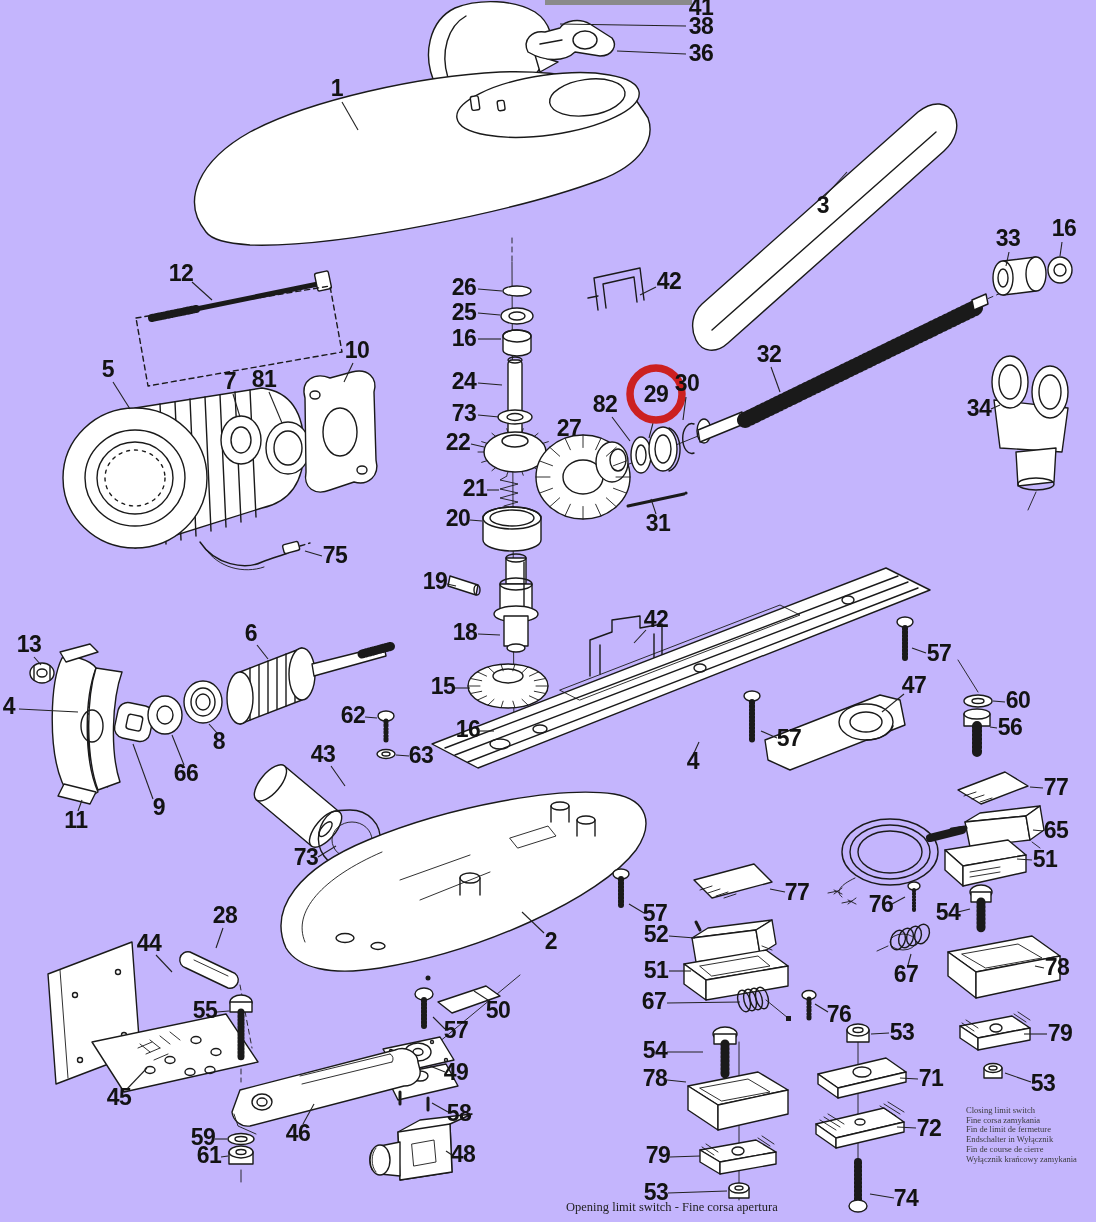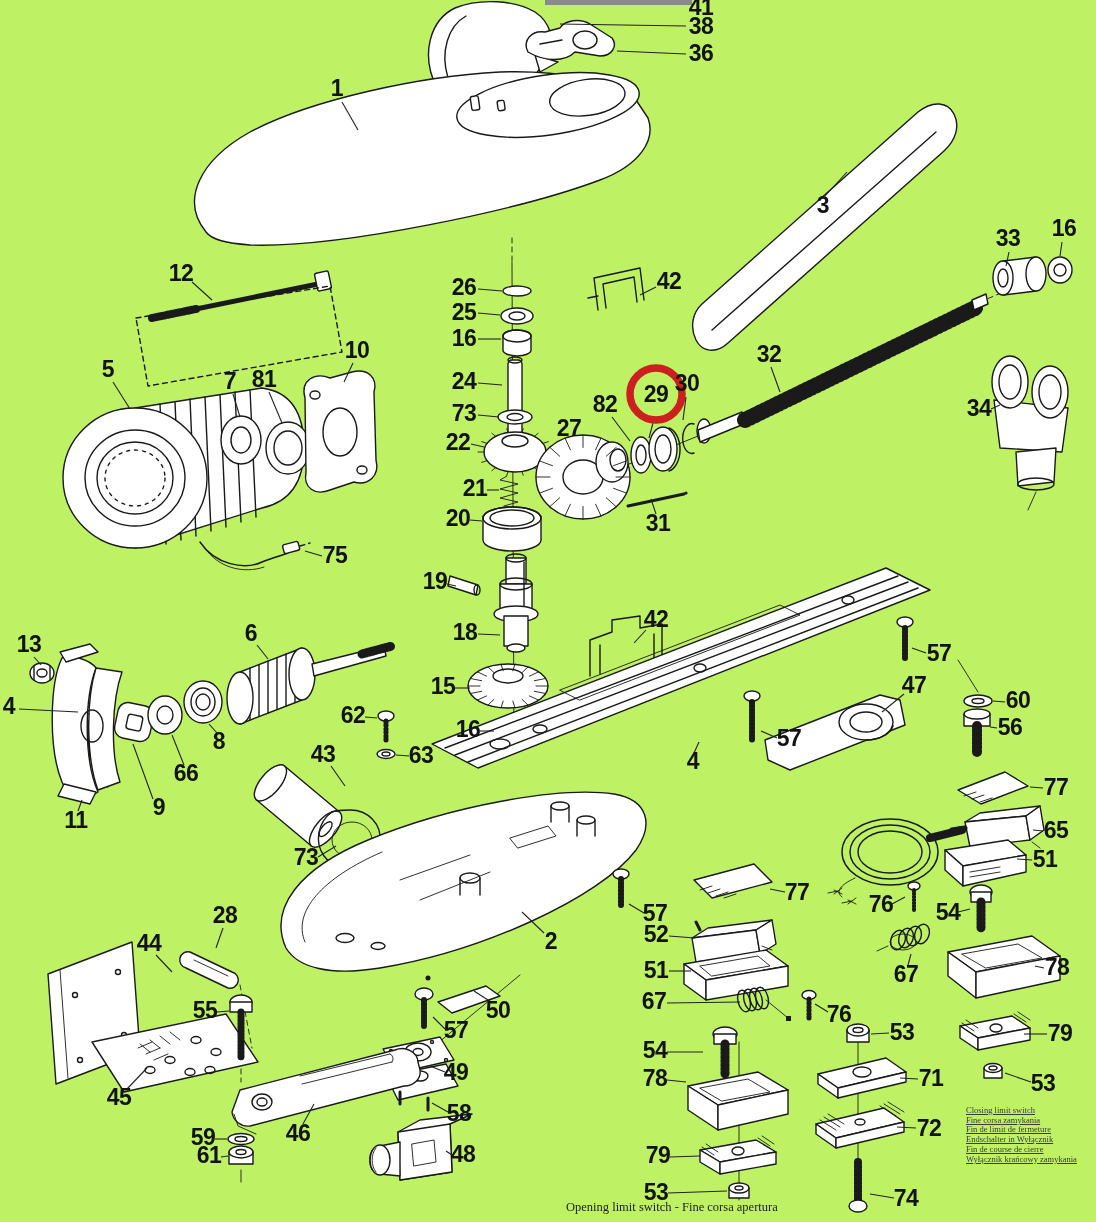--- a/index.html
+++ b/index.html
@@ -1,29 +1,29 @@
 <!DOCTYPE html>
 <html><head>
 <meta charset="utf-8">
 <style>
   html,body{margin:0;padding:0;background:#fff;}
-  .stage{position:relative;width:1096px;height:1222px;background:#bef264;overflow:hidden;
+  .stage{position:relative;width:1096px;height:1222px;background:#c4b5fd;overflow:hidden;
          font-family:"Liberation Sans",sans-serif;}
   svg{position:absolute;left:0;top:0;}
   .s{stroke:#1a1a1a;stroke-width:1.4;fill:none;stroke-linecap:round;stroke-linejoin:round;}
   .w{fill:#fff;}
   .thin{stroke-width:0.9;}
   .dsh{stroke-dasharray:5 4;}
   .leader{stroke:#222;stroke-width:1.1;fill:none;}
   .hl{fill:none;stroke-width:7.5;}
   .plabel{font:700 23px "Liberation Sans",sans-serif;fill:#131313;text-anchor:middle;
           dominant-baseline:middle;letter-spacing:-0.5px;}
   .note{position:absolute;left:966px;top:1106px;width:130px;
         font:8.5px/9.7px "Liberation Serif",serif;color:#3a3a3a;}
-  .note div{white-space:nowrap;text-decoration:underline;}
+  .note div{white-space:nowrap;}
   .caption{position:absolute;left:566px;top:1200px;
            font:12.5px "Liberation Serif",serif;color:#222;}
 </style>
 </head>
 <body>
 
 <div class="stage">
 <svg width="1096" height="1222" viewBox="0 0 1096 1222">
 
   <g class="s thin">

